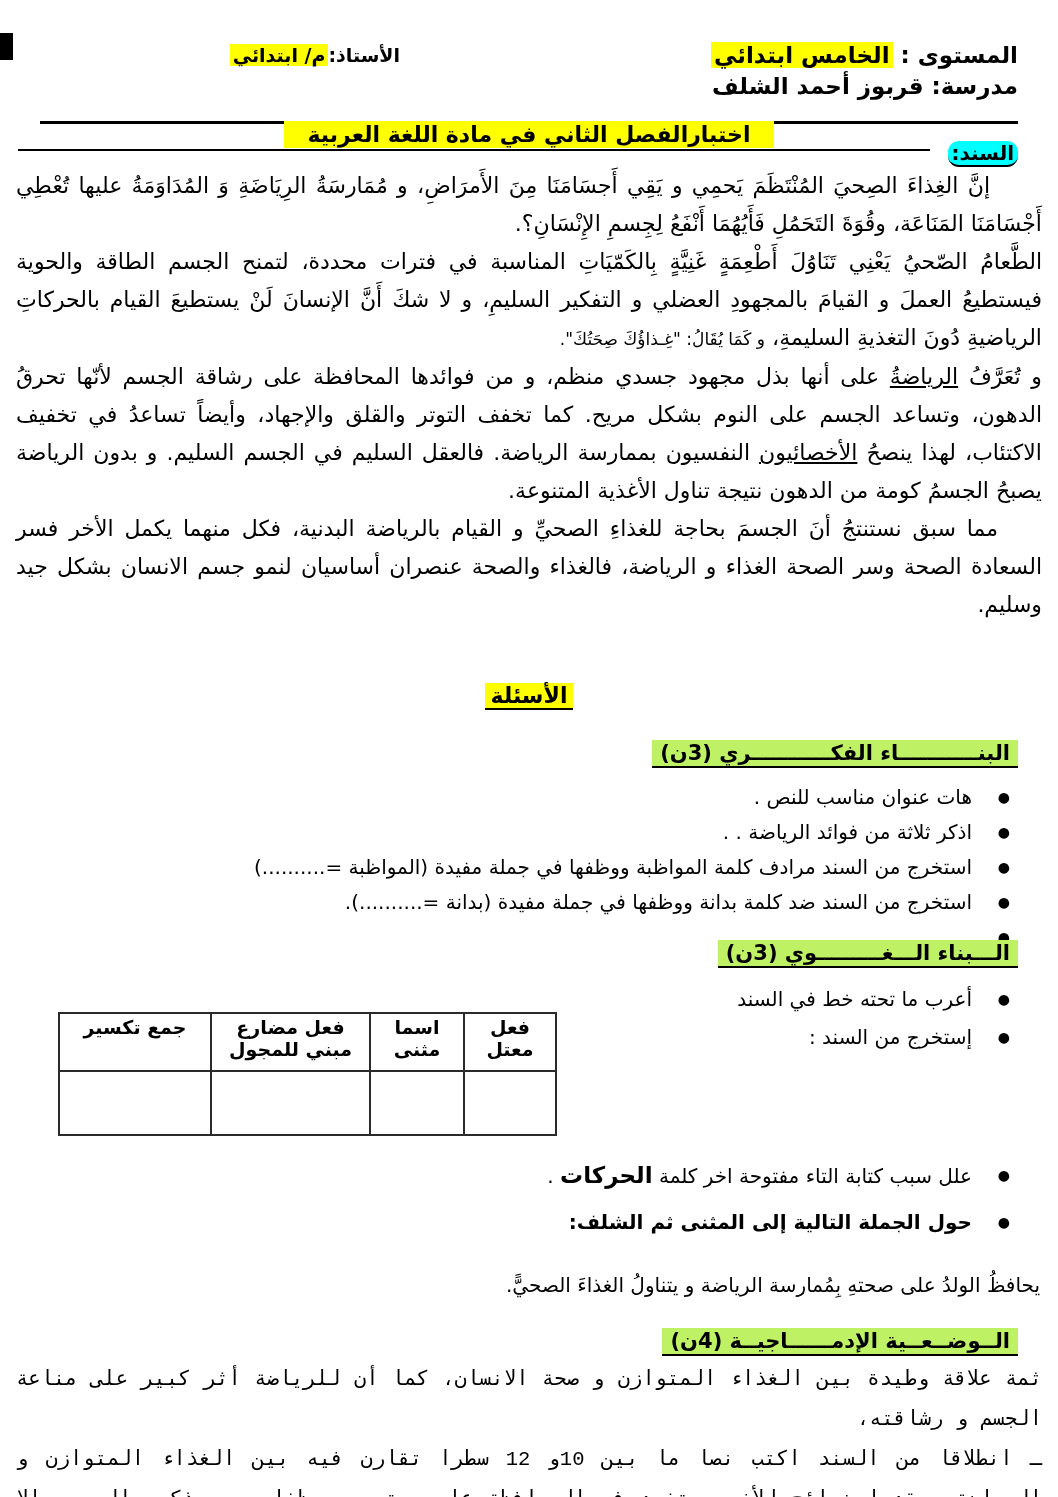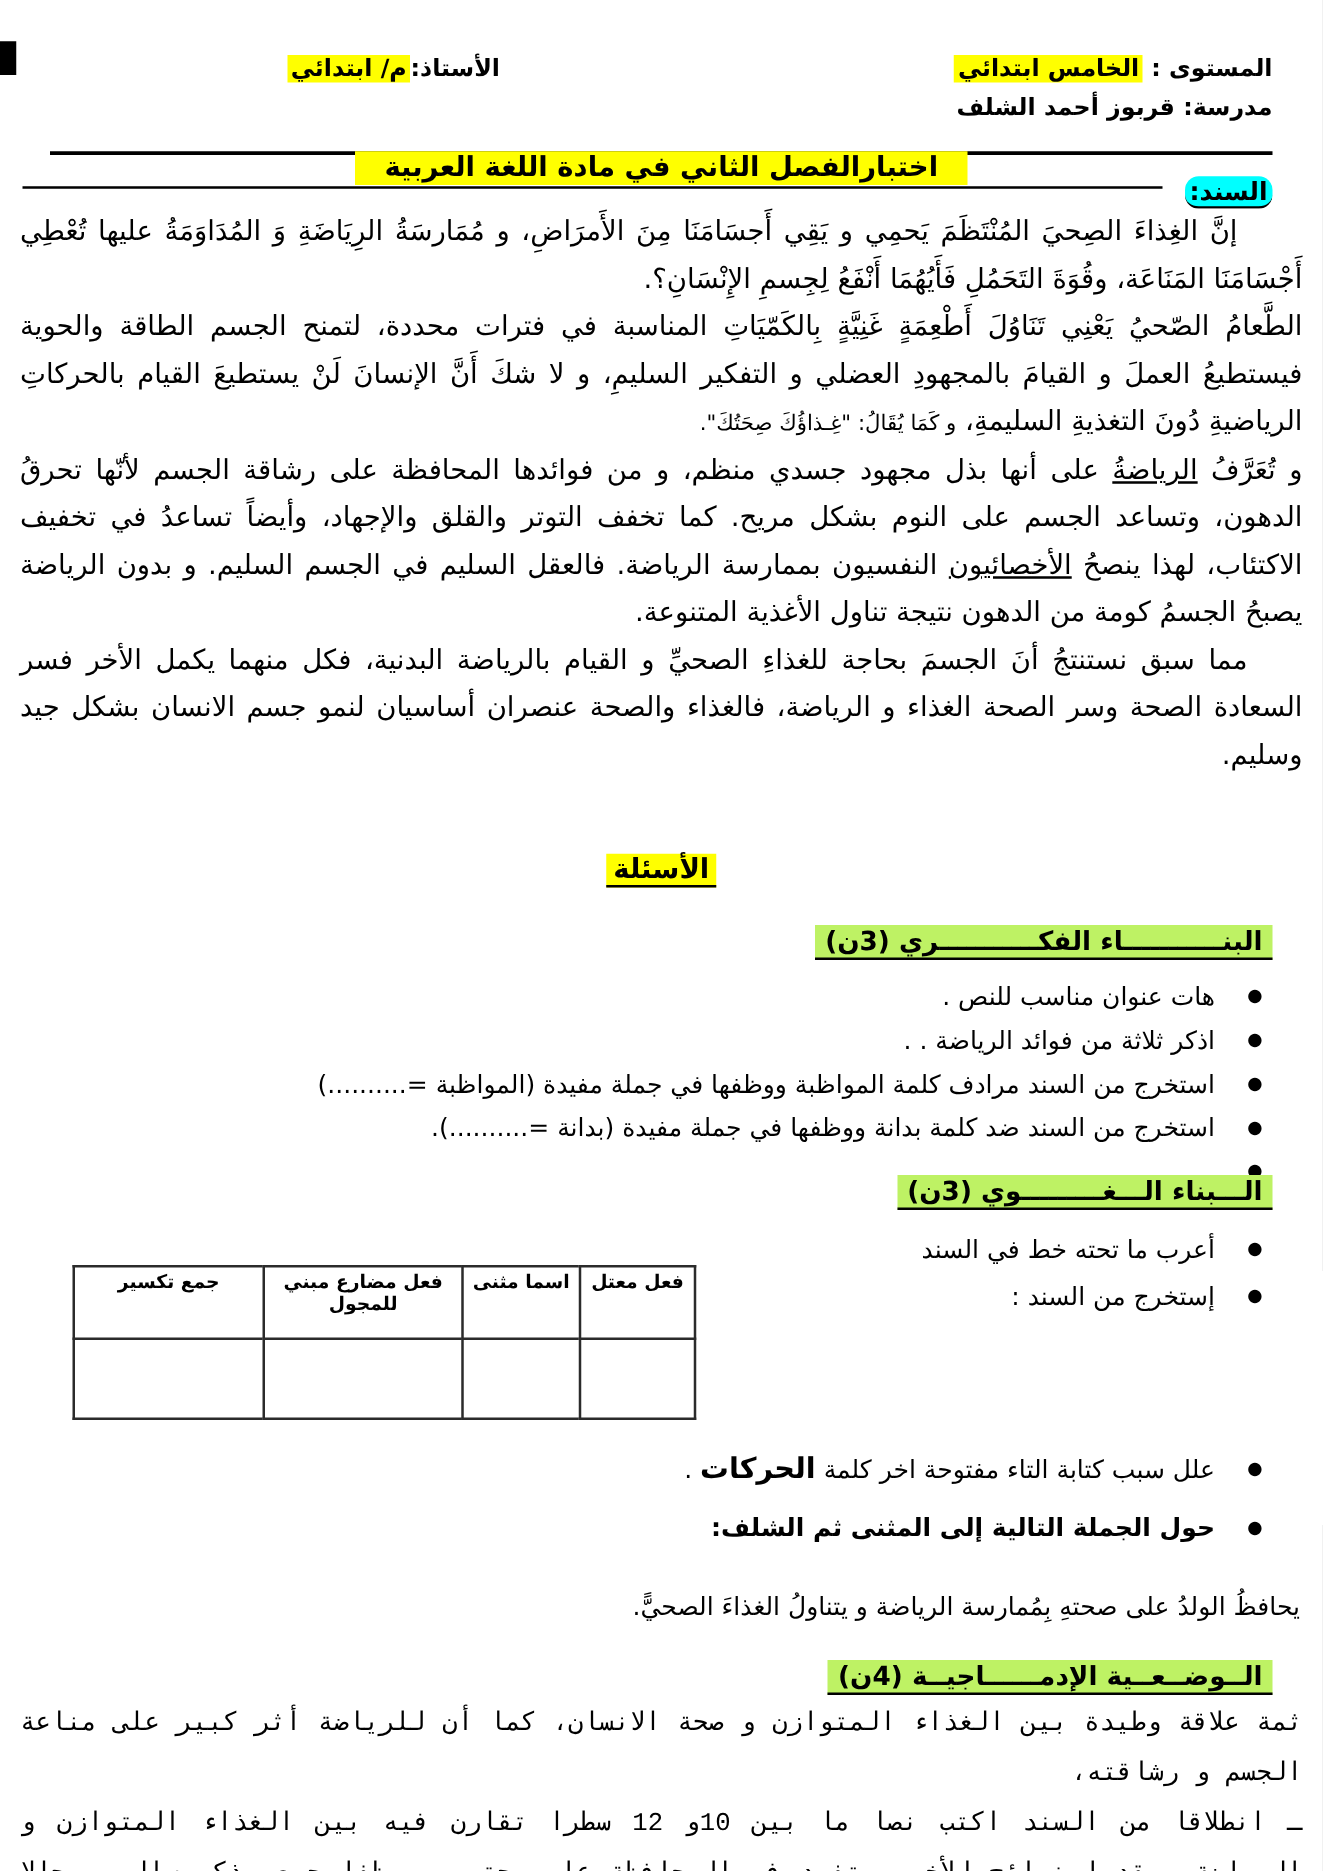--- a/index.html
+++ b/index.html
@@ -11,21 +11,21 @@
     direction:rtl;
     font-family:"DejaVu Sans", sans-serif;
     color:#000;
     overflow:hidden;
   }
   .artifact{position:absolute;background:#000;}
   .hl-y{background:#ffff00;padding:0 3px;}
   .red{color:#fe0000;}
 
   .header-right{position:absolute;top:40px;right:40px;text-align:right;
-    font-size:19px;font-weight:bold;line-height:31px;}
+    font-size:23px;font-weight:bold;line-height:31px;}
   .header-left{position:absolute;top:40px;left:55px;width:345px;text-align:right;
     font-size:19px;font-weight:bold;line-height:31px;}
 
   .rule1{position:absolute;top:121px;left:40px;width:978px;height:3px;background:#000;}
   .rule2{position:absolute;top:149px;left:18px;width:912px;height:2px;background:#000;}
 
   .title-wrap{position:absolute;top:122px;left:0;width:100%;text-align:center;}
   .title-wrap span{font-size:22px;font-weight:bold;background:#ffff00;padding:1px 24px;}
 
   .sanad-label{position:absolute;top:141px;right:40px;background:#00ffff;
@@ -57,21 +57,21 @@
   .ul1 li{line-height:35px;height:35px;}
   .ul2a{top:980px;}
   .ul2a li{line-height:38px;height:38px;}
   .ul2b{top:1152px;}
   .ul2b li{line-height:47px;height:47px;}
   .taa-bold{font-weight:bold;font-size:23px;}
   .li-bold{font-weight:bold;}
 
   .xtable{position:absolute;top:1012px;left:58px;border-collapse:collapse;direction:rtl;}
   .xtable th,.xtable td{border:2px solid #2b2b2b;padding:2px 6px;vertical-align:top;}
-  .xtable th{font-size:15px;font-weight:bold;text-align:center;height:52px;}
+  .xtable th{font-size:19px;font-weight:bold;text-align:center;height:52px;}
   .xtable td{height:58px;}
   .col-muatal{width:78px;}
   .col-muthanna{width:80px;}
   .col-mudari{width:145px;}
   .col-jam{width:138px;}
 
   .sentence{position:absolute;top:1273px;right:18px;left:18px;
     font-size:20px;text-align:right;}
 
   .idmaj-text{position:absolute;top:1360px;right:16px;left:16px;

